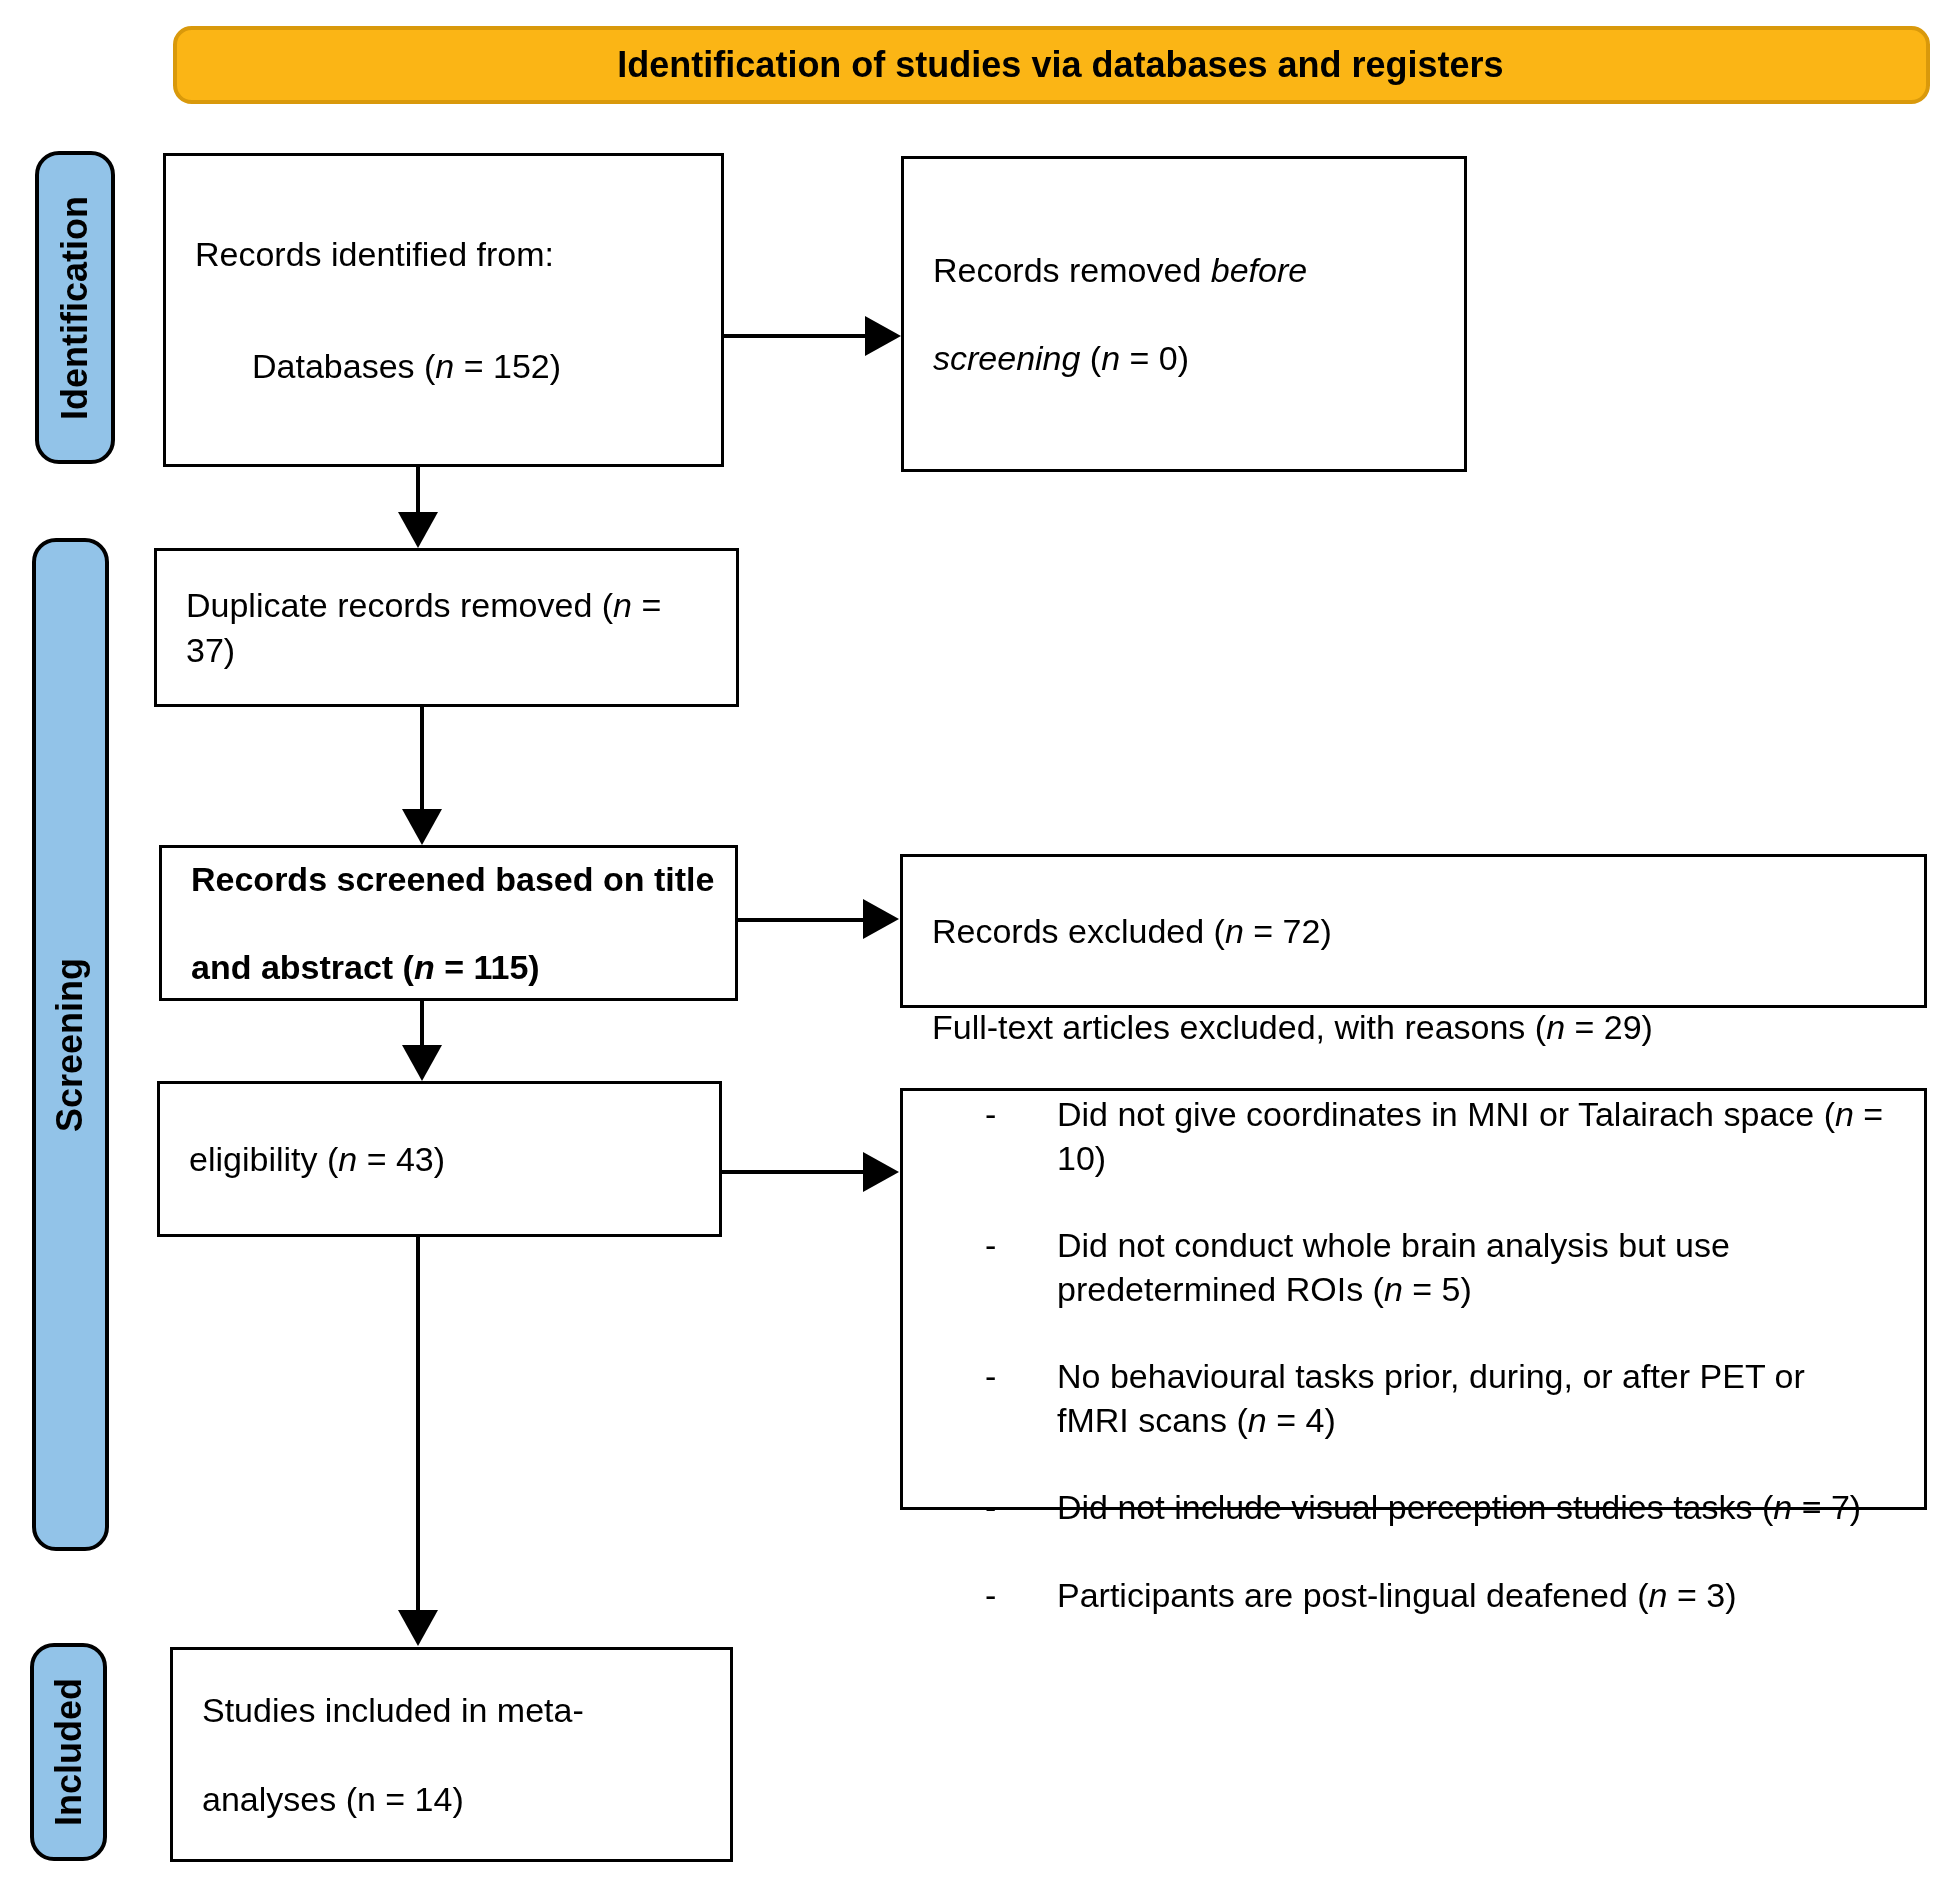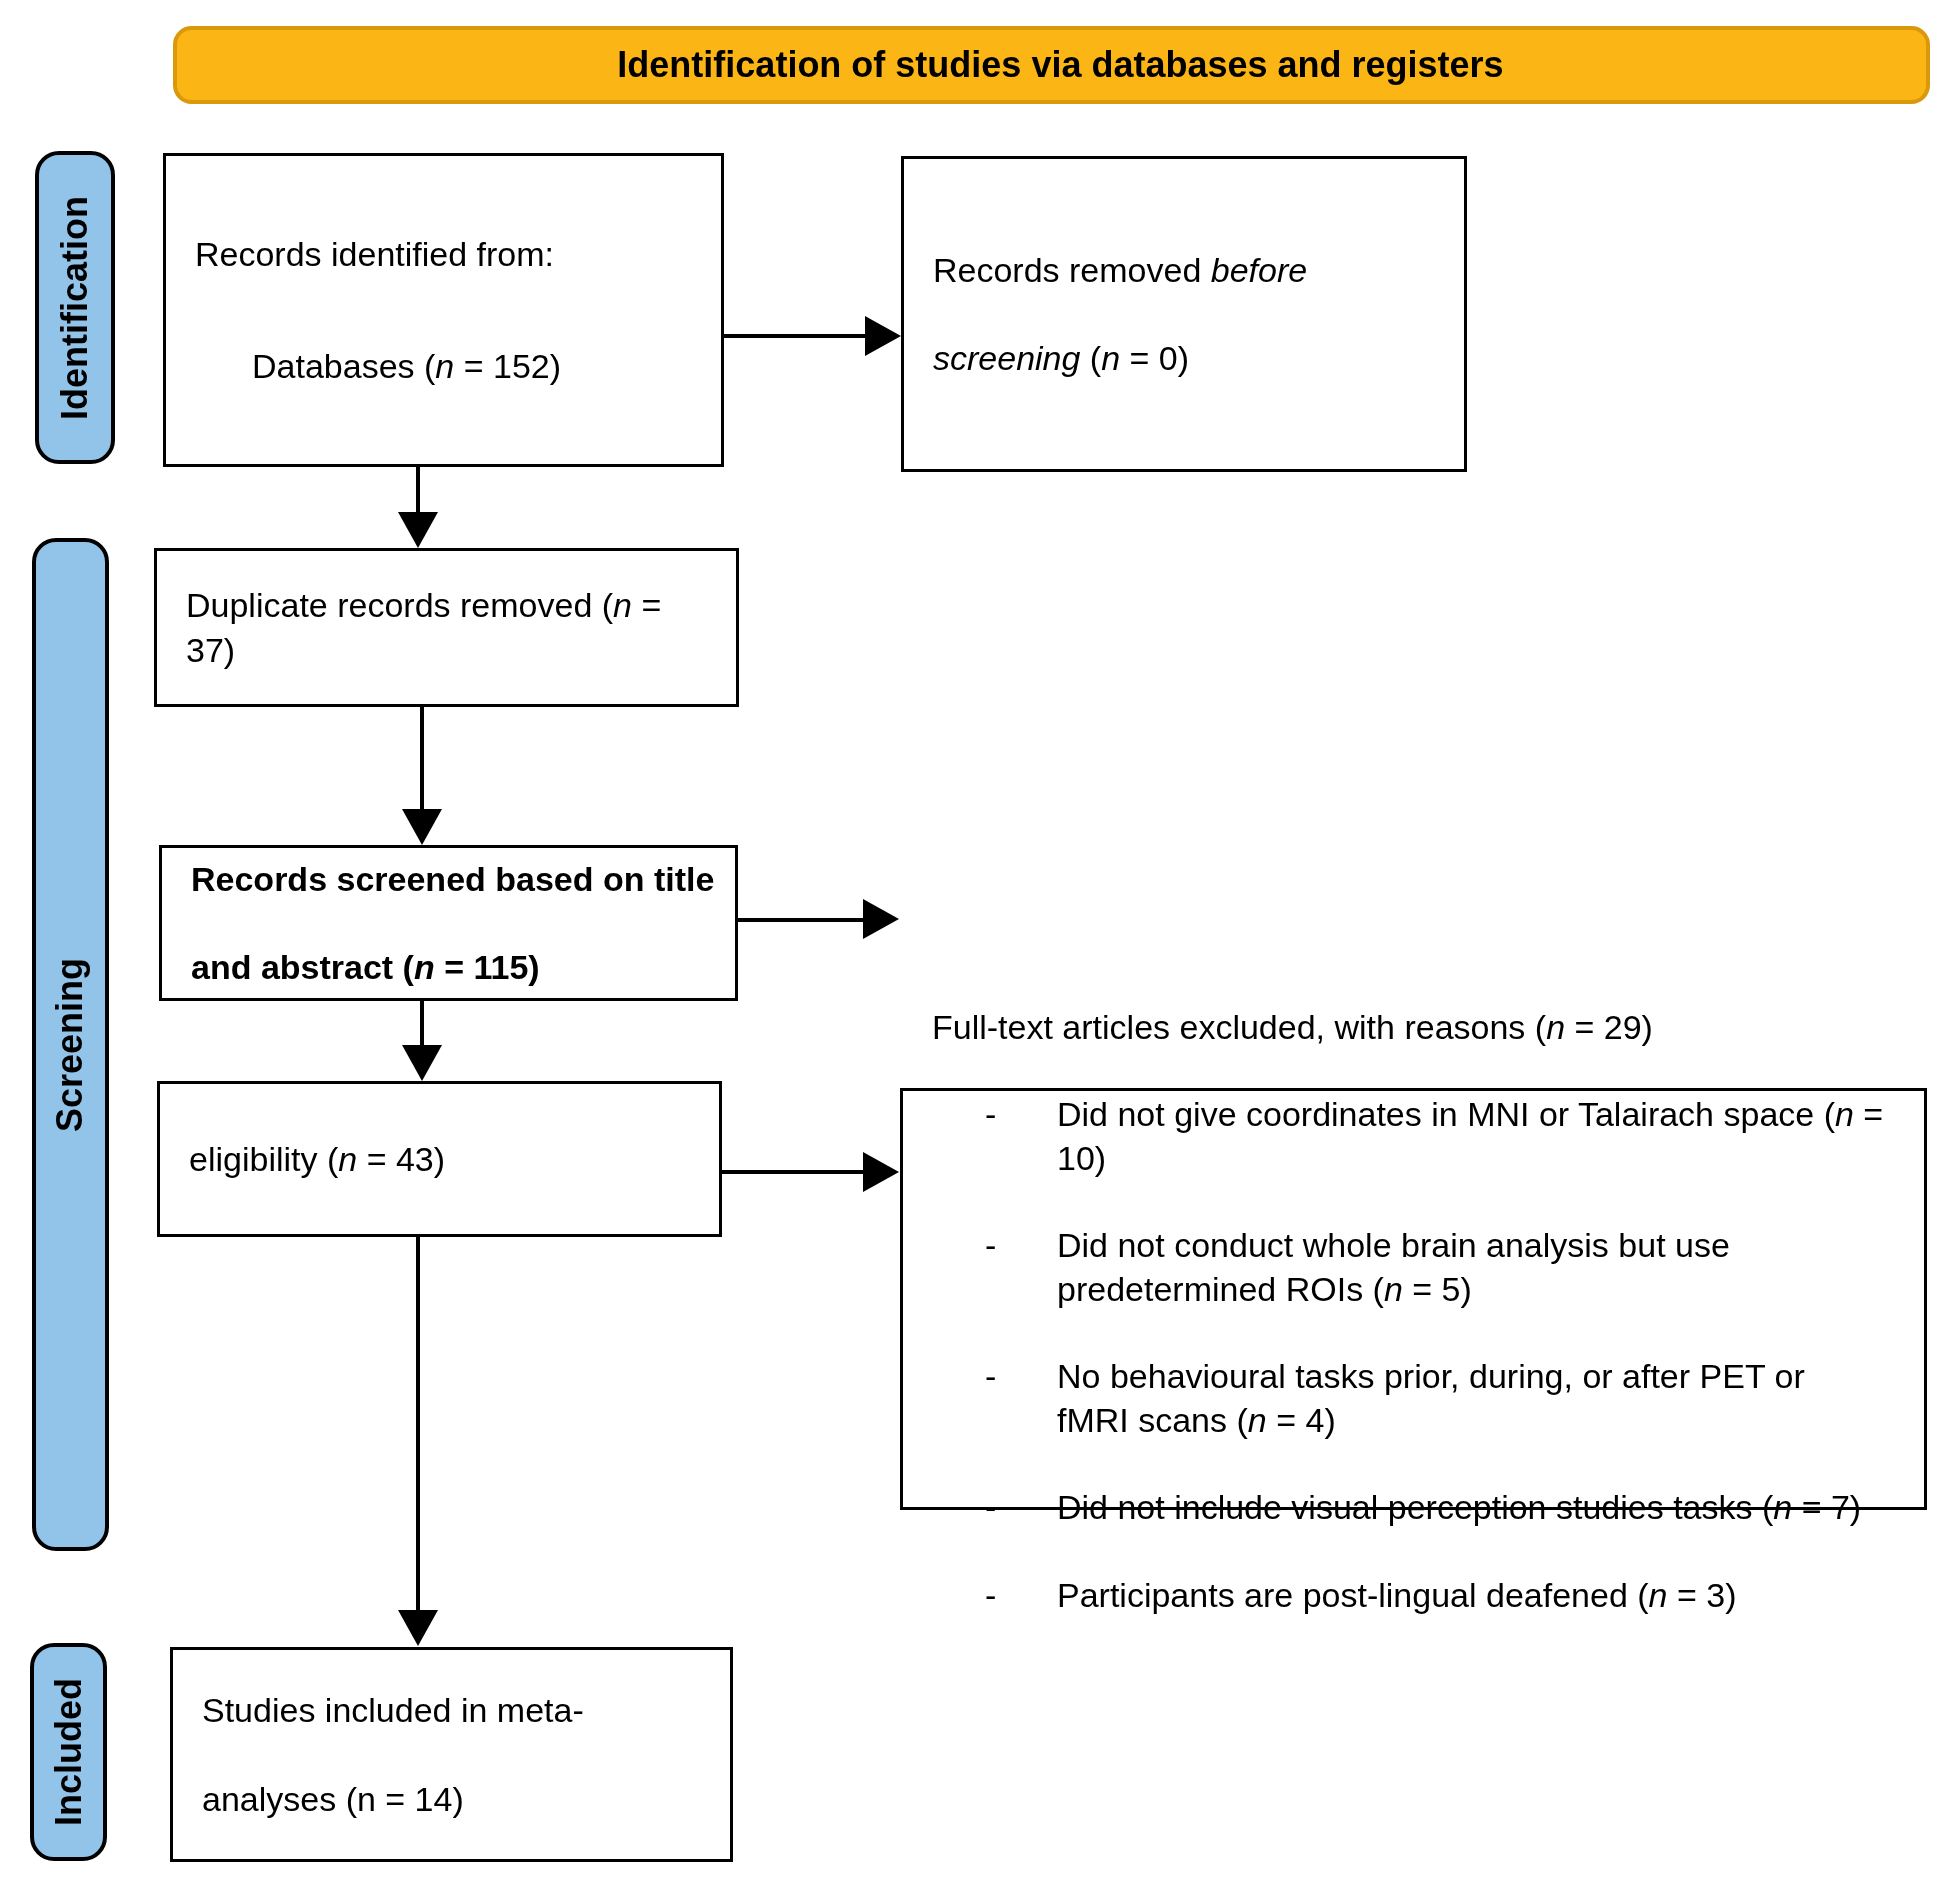--- a/index.html
+++ b/index.html
@@ -92,20 +92,23 @@
 
   <div class="box box-duplicates">
       <div class="line"><span>Duplicate records removed (</span><i>n</i><span> = 37)</span></div>
     </div>
 
   <div class="box box-screened">
       <div class="line"><span>Records screened based on title</span></div>
       <div class="line"><span>and abstract (</span><i>n</i><span> = 115)</span></div>
     </div>
 
+  <div class="box box-rec-excluded">
+      <div class="line"><span>Records excluded (</span><i>n</i><span> = 72)</span></div>
+    </div>
 
   <div class="box box-fulltext">
       <div class="line"><span>eligibility (</span><i>n</i><span> = 43)</span></div>
     </div>
 
   <div class="box box-ft-excluded">
       <div class="line"><span>Full-text articles excluded, with reasons (</span><i>n</i><span> = 29)</span></div>
       <div class="bullet-row">
         <div class="dash">-</div>
         <div class="bullet-text"><span>Did not give coordinates in MNI or Talairach space (</span><i>n</i><span> = 10)</span></div>

